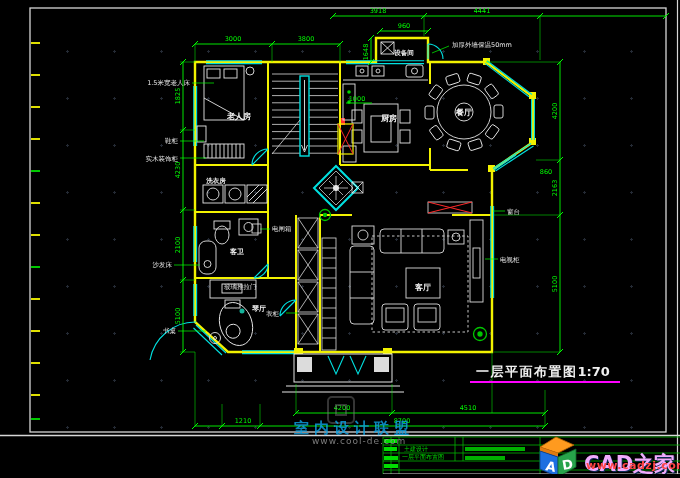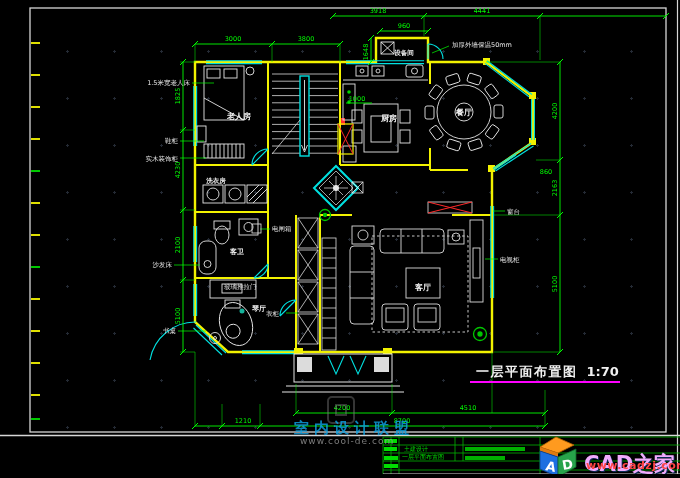--- a/index.html
+++ b/index.html
@@ -5,25 +5,25 @@
   html,body{margin:0;padding:0;background:#000;}
   .stage{position:relative;width:680px;height:474px;background:#000;overflow:hidden;
          font-family:"DejaVu Sans",sans-serif;}
   .grid-dots{position:absolute;left:30px;top:8px;width:641px;height:424px;
 rgba(0,0,0,0);
          background-image:radial-gradient(#242a34 1px,transparent 1.3px);
          background-size:47px 47px;background-position:14px 20px;}
   svg.plan{position:absolute;left:0;top:0;}
   .title-wrap{position:absolute;left:476px;top:363px;color:#f0f0f0;font-size:13px;
          font-weight:bold;letter-spacing:1.5px;white-space:nowrap;}
-  .title-scale{margin-left:9px;letter-spacing:0;}
+  .title-scale{letter-spacing:0;}
   .title-underline{position:absolute;left:470px;top:381px;width:150px;height:2px;background:#ff00ff;}
   .wm1{position:absolute;left:294px;top:419px;color:#0ea5e9;font-size:15px;font-weight:bold;
        letter-spacing:5px;opacity:.8;white-space:nowrap;}
-  .wm2{position:absolute;left:300px;top:436px;color:#9b9b9b;font-size:9px;letter-spacing:1px;opacity:.8;}
+  .wm2{position:absolute;left:312px;top:436px;color:#9b9b9b;font-size:9px;letter-spacing:1px;opacity:.8;}
   .wmglyph{position:absolute;left:327px;top:396px;width:24px;height:24px;border:2px solid #777;
        border-radius:5px;opacity:.45;}
   .wmglyph-inner{position:absolute;left:6px;top:6px;width:8px;height:8px;border:2px solid #777;}
   .logo{position:absolute;left:538px;top:433px;width:142px;height:45px;}
   .logo-cube{position:absolute;left:0;top:0;}
   .logo-site{position:absolute;left:46px;top:0px;font-size:21px;font-weight:bold;
        color:#f0abfc;text-shadow:1px 1px 0 #0a2a55;white-space:nowrap;margin-top:17px;}
   .logo-url{position:absolute;left:48px;top:26px;font-size:11px;font-weight:bold;color:#ff4545;
        letter-spacing:.5px;white-space:nowrap;}
 </style>

